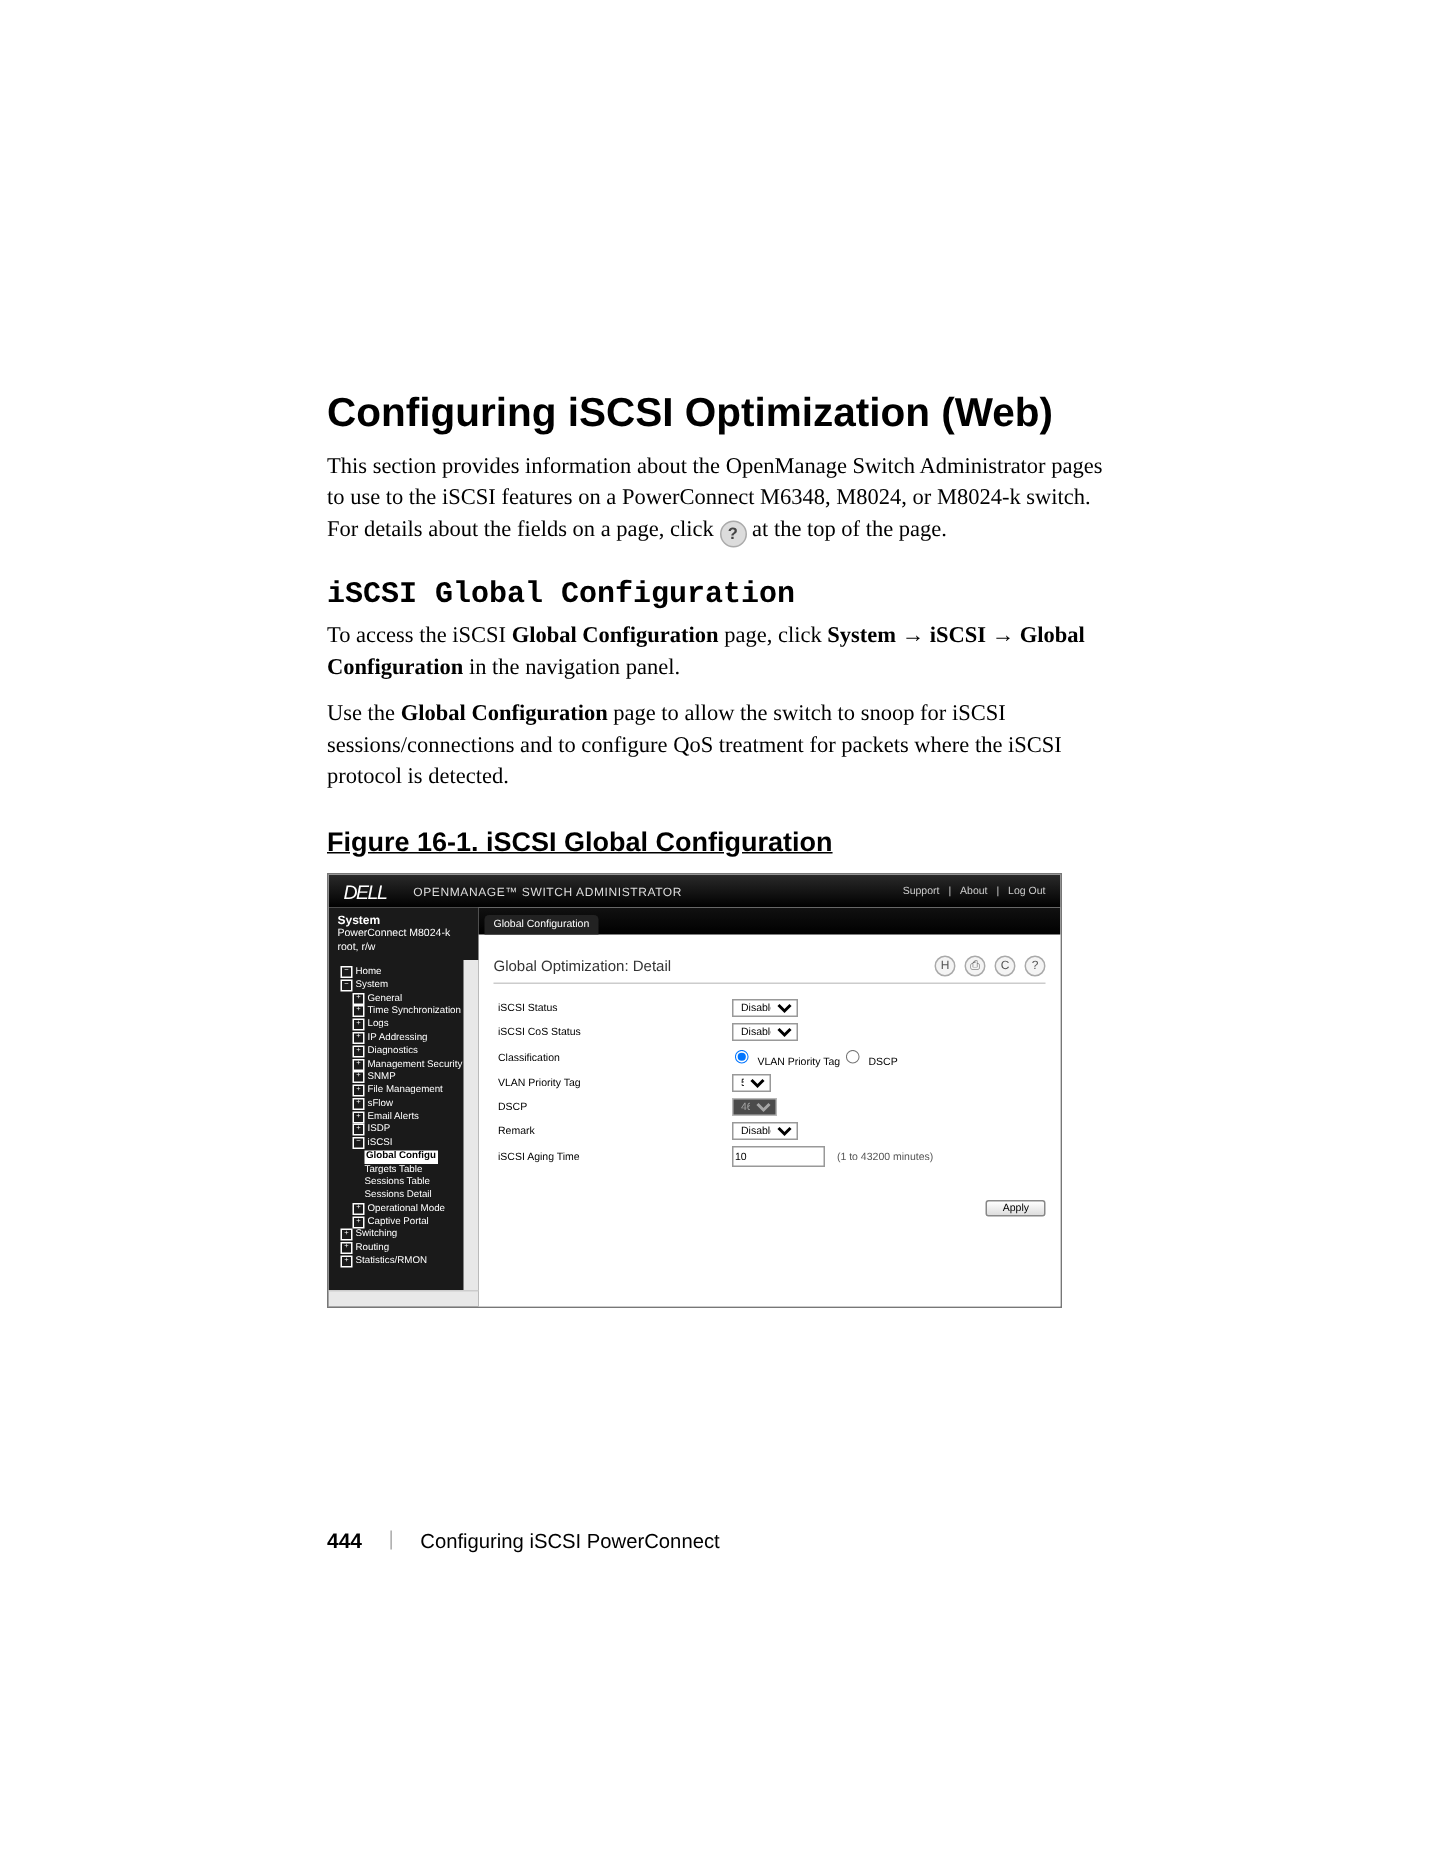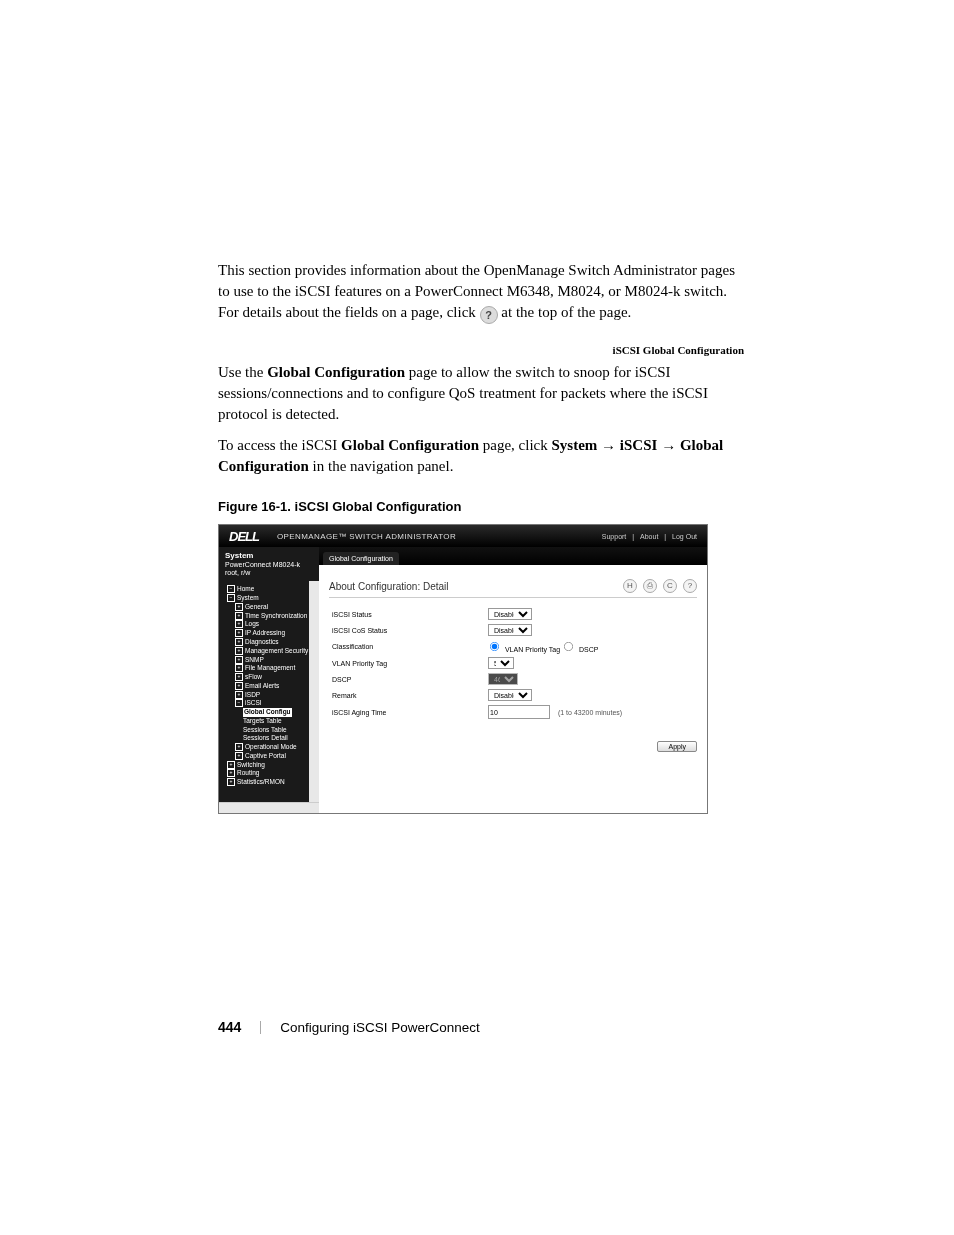--- a/index.html
+++ b/index.html
@@ -35,57 +35,57 @@
     color: #444;
     font-family: Arial, sans-serif;
     font-weight: bold;
     font-size: 11px;
     text-align: center;
     line-height: 16px;
     vertical-align: -2px;
     border: 1px solid #aaa;
   }
   h2 {
-    font-family: Liberation Serif, serif;
+    font-family: Liberation Mono, monospace;
     font-weight: 700;
-    font-size: 11px;
+    font-size: 20px;
     margin: 18px 0 6px 0;
-    text-align: right;
   }
   .para {
     font-size: 15px;
     line-height: 1.4;
     margin: 0 0 10px 0;
   }
   .figcap {
     font-family: "Helvetica Neue", Arial, sans-serif;
     font-weight: 700;
-    font-size: 13px;
+    font-size: 18px;
     margin: 22px 0 10px 0;
+    text-decoration: underline;
   }
   
   .shot {
     width: 488px;
     height: 288px;
     border: 1px solid #777;
     position: relative;
     font-family: Arial, Helvetica, sans-serif;
     font-size: 8px;
     overflow: hidden;
   }
   .shot-topbar {
     height: 22px;
     background: linear-gradient(#2a2a2a, #000);
     display: flex;
     align-items: center;
     color: #fff;
   }
   .shot-logo {
     font-family: Arial, sans-serif;
-    font-weight: 700;
+    font-weight: 400;
     font-size: 13px;
     letter-spacing: -1px;
     margin-left: 10px;
     font-style: italic;
   }
   .shot-prod {
     font-size: 8px;
     margin-left: 18px;
     letter-spacing: 0.4px;
     color: #ddd;
@@ -268,35 +268,36 @@
   }
   .footer .ch {
     font-family: "Helvetica Neue", Arial, sans-serif;
     font-size: 13.5px;
   }
 </style>
 </head>
 <body>
 
 <div class="page">
+  <h1>Configuring iSCSI Optimization (Web)</h1>
 
   <p class="intro">
     <span>This section provides information about the OpenManage Switch Administrator pages to use to the iSCSI features on a PowerConnect M6348, M8024, or M8024-k switch. For details about the fields on a page, click </span>
     <span class="help-icon-inline">?</span>
     <span> at the top of the page.</span>
   </p>
 
   <h2>iSCSI Global Configuration</h2>
 
   <p class="para">
+    <span>To access the iSCSI </span><b>Global Configuration</b><span> page, click </span><b>System</b><span> → </span><b>iSCSI</b><span> → </span><b>Global Configuration</b><span> in the navigation panel.</span>
+  </p>
+
+  <p class="para">
     <span>Use the </span><b>Global Configuration</b><span> page to allow the switch to snoop for iSCSI sessions/connections and to configure QoS treatment for packets where the iSCSI protocol is detected.</span>
-  </p>
-
-  <p class="para">
-    <span>To access the iSCSI </span><b>Global Configuration</b><span> page, click </span><b>System</b><span> → </span><b>iSCSI</b><span> → </span><b>Global Configuration</b><span> in the navigation panel.</span>
   </p>
 
   <div class="figcap">Figure 16-1.   iSCSI Global Configuration</div>
 
   <div class="shot">
     <div class="shot-topbar">
       <div class="shot-logo">DELL</div>
       <div class="shot-prod">OPENMANAGE™ SWITCH ADMINISTRATOR</div>
       <div class="shot-links">
         <span>Support</span>
@@ -345,21 +346,21 @@
         </div>
         <div class="sb-horiz"></div>
       </div>
 
       <div class="shot-main">
         <div class="tabbar">
           <div class="tab">Global Configuration</div>
         </div>
         <div class="main-inner">
           <div class="panel-title">
-            <span>About Configuration: Detail</span>
+            <span>Global Optimization: Detail</span>
             <div class="panel-icons">
               <div class="p-icon">H</div>
               <div class="p-icon">⎙</div>
               <div class="p-icon">C</div>
               <div class="p-icon">?</div>
             </div>
           </div>
           <div class="hr"></div>
 
           <table class="form-table">

